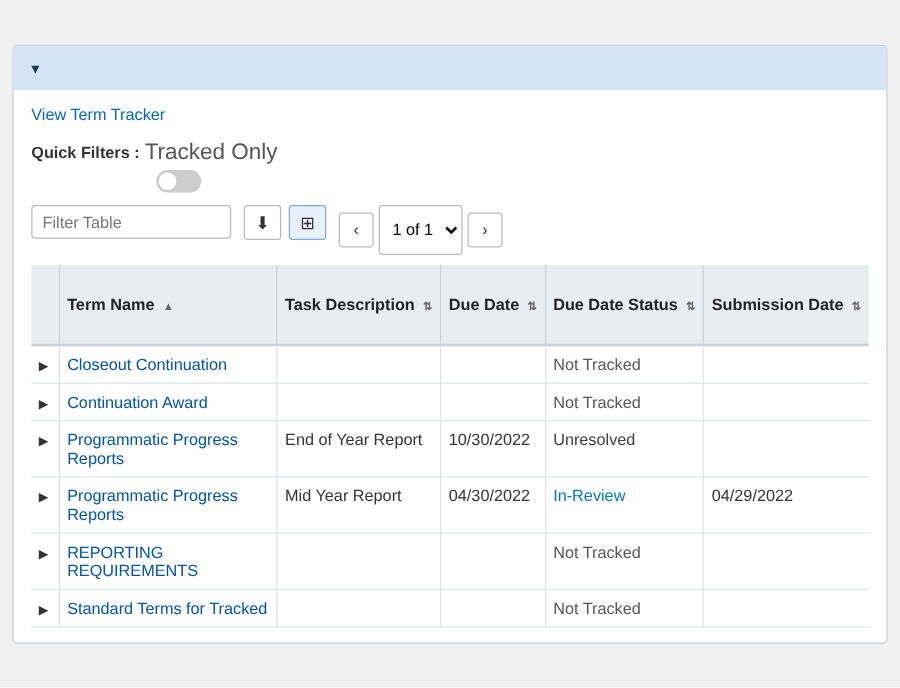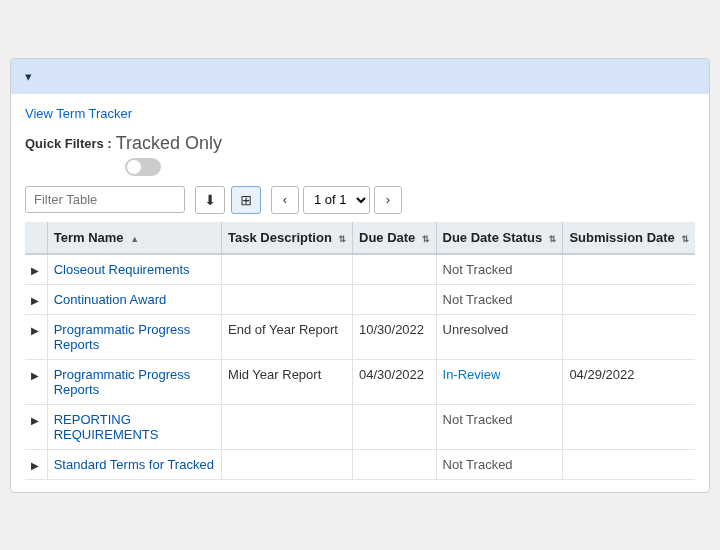--- a/index.html
+++ b/index.html
@@ -138,32 +138,32 @@
       font-size: 13px;
       color: #333;
     }
     .page-select {
       border: 1px solid #bbb;
       border-radius: 3px;
       padding: 3px 6px;
       font-size: 13px;
       background: #fff;
       cursor: pointer;
-      height: 28px;
+      height: 40px;
     }
     table {
       width: 100%;
       border-collapse: collapse;
       font-size: 13px;
     }
     thead tr {
       background: #e8edf2;
     }
     th {
-      padding: 8px 6px;
+      padding: 24px 6px;
       text-align: left;
       font-weight: bold;
       color: #222;
       border-bottom: 2px solid #c8d0d8;
       border-right: 1px solid #c8d0d8;
       white-space: nowrap;
     }
     th:last-child { border-right: none; }
     th .sort-icon {
       font-size: 9px;
@@ -274,21 +274,21 @@
             Due Date Status <span class="sort-icon">⇅</span>
           </th>
           <th class="col-sub">
             Submission Date <span class="sort-icon">⇅</span>
           </th>
         </tr>
       </thead>
       <tbody id="table-body">
       <tr>
             <td class="col-expand"><span class="expand-btn">▶</span></td>
-            <td class="col-term term-name">Closeout Requirements</td>
+            <td class="col-term term-name">Closeout Continuation</td>
             <td class="col-task"></td>
             <td class="col-due"></td>
             <td class="col-status status-not-tracked">Not Tracked</td>
             <td class="col-sub"></td>
           </tr>
           <tr>
             <td class="col-expand"><span class="expand-btn">▶</span></td>
             <td class="col-term term-name">Continuation Award</td>
             <td class="col-task"></td>
             <td class="col-due"></td>

